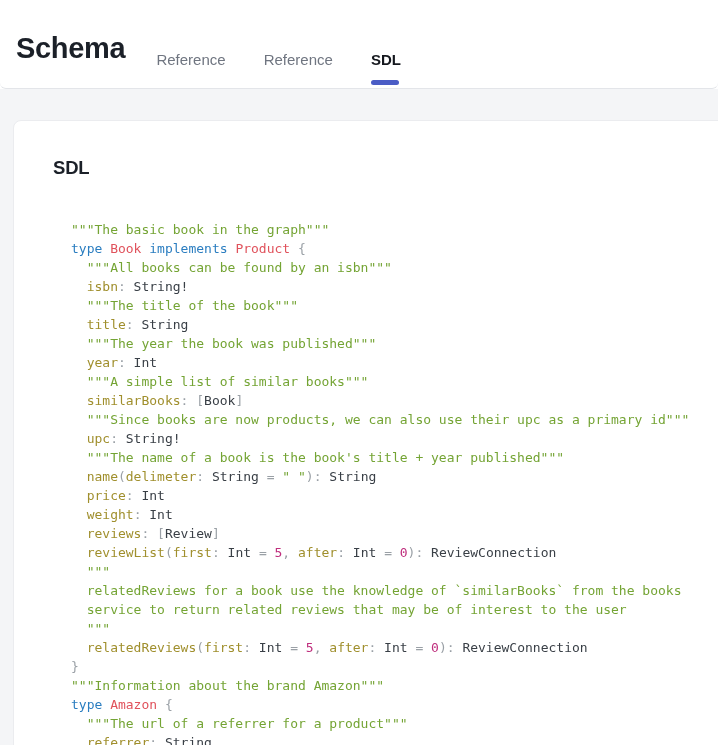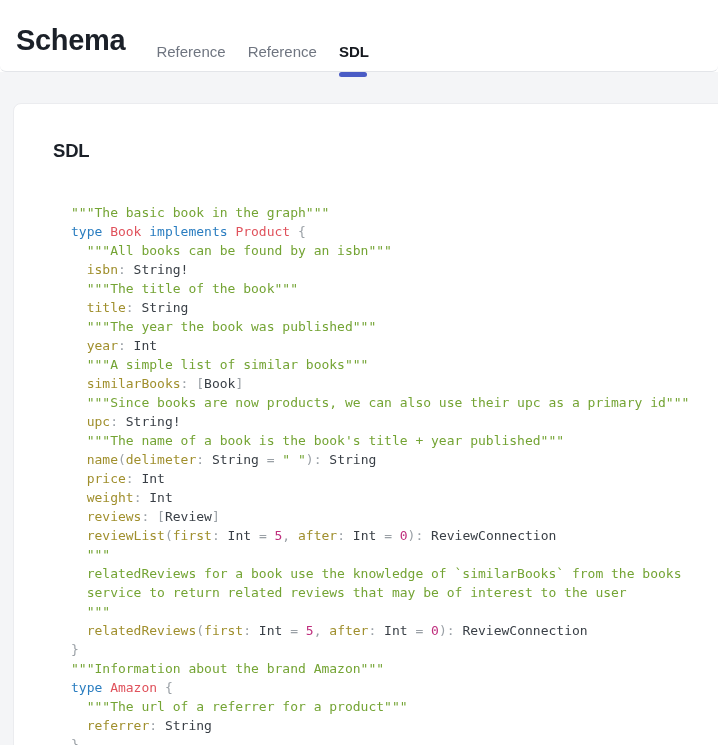--- a/index.html
+++ b/index.html
@@ -8,27 +8,27 @@
     --code-plain:#393f46; --code-str:#74a434; --code-kw:#2a7dc0; --code-cls:#e0525c;
     --code-attr:#a08f2d; --code-num:#bf2e7d; --code-punc:#9aa0a6;
   }
   *{box-sizing:border-box}
   html,body{margin:0;padding:0}
   body{
     width:718px;height:745px;overflow:hidden;background:#fff;
     font-family:"Liberation Sans",sans-serif;
   }
   .header{
-    height:72px;background:#fff;border-bottom:1px solid var(--border);
+    height:89px;background:#fff;border-bottom:1px solid var(--border);
     display:flex;align-items:center;padding:9px 0 0 16px;position:relative;border-radius:6px;
   }
   .page-title{
     margin:0;font-size:29px;font-weight:700;color:var(--title);letter-spacing:-0.3px;
   }
-  .tabs{display:flex;gap:22px;margin-left:31px;margin-top:23px}
+  .tabs{display:flex;gap:38px;margin-left:31px;margin-top:23px}
   .tab{
     font-size:15px;color:var(--tab);position:relative;cursor:pointer;
     padding:0;line-height:18px;
   }
   .tab.active{color:var(--tab-active);font-weight:700}
   .tab-underline{
     position:absolute;left:0;top:29px;width:28px;height:5px;
     border-radius:3px;background:var(--accent);
   }
   .main{

